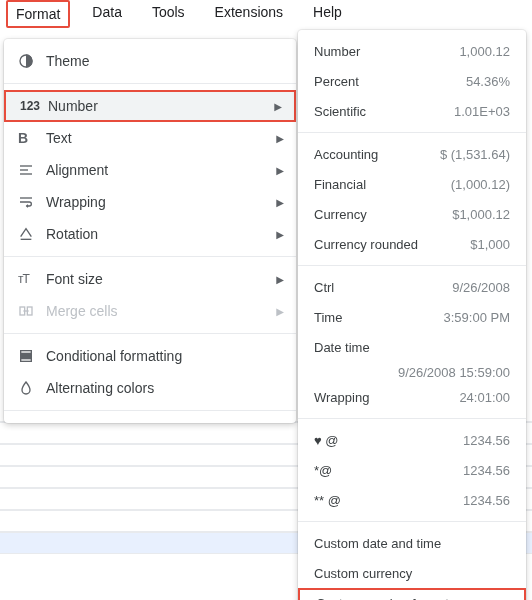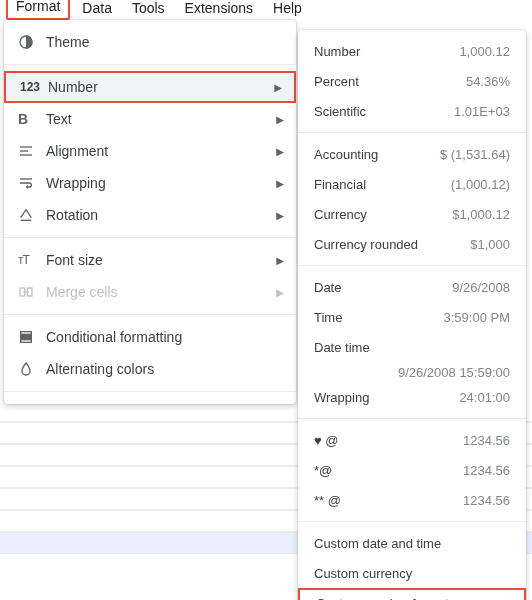--- a/index.html
+++ b/index.html
@@ -1,20 +1,20 @@
 <!DOCTYPE html>
 <html><head>
 <meta charset="utf-8">
 <style>
   * { box-sizing: border-box; margin: 0; padding: 0; }
   body { font-family: Arial, "Google Sans", Roboto, sans-serif; font-size: 14px; color: #3c4043; background: #fff; width: 532px; height: 600px; overflow: hidden; position: relative; }
-  .menubar { display: flex; align-items: flex-end; height: 28px; padding: 8px 6px; gap: 4px; }
+  .menubar { display: flex; align-items: flex-start; height: 28px; padding: 0 6px; gap: 14px; }
   .menubar-item { padding: 4px 8px; cursor: pointer; font-size: 14px; color: #202124; }
   .menubar-item.active { border: 2px solid #e74c3c; border-radius: 2px; }
-  .format-menu { position: absolute; left: 4px; top: 20px; width: 292px; background: #fff; border-radius: 4px; box-shadow: 0 2px 6px rgba(0,0,0,0.2), 0 0 0 1px rgba(60,64,67,.08); padding: 6px 0; z-index: 10; }
+  .format-menu { position: absolute; left: 4px; top: 39px; width: 292px; background: #fff; border-radius: 4px; box-shadow: 0 2px 6px rgba(0,0,0,0.2), 0 0 0 1px rgba(60,64,67,.08); padding: 6px 0; z-index: 10; }
   .menu-item { display: flex; align-items: center; height: 32px; padding: 0 12px 0 14px; cursor: pointer; position: relative; }
   .menu-item .icon { width: 22px; display: flex; align-items: center; justify-content: flex-start; color: #5f6368; }
   .menu-item .label { flex: 1; font-size: 14px; color: #3c4043; padding-left: 6px; }
   .menu-item .shortcut { font-size: 13px; color: #5f6368; }
   .menu-item .arrow { color: #5f6368; font-size: 10px; margin-left: 8px; }
   .menu-item.highlighted { background: #f1f3f4; }
   .menu-item.highlighted.boxed { border: 2px solid #e74c3c; }
   .menu-item.disabled .label, .menu-item.disabled .icon, .menu-item.disabled .arrow { color: #bdc1c6; }
   .divider { height: 1px; background: #e8eaed; margin: 6px 0; }
   .number-submenu { position: absolute; left: 298px; top: 30px; width: 228px; background: #fff; border-radius: 4px; box-shadow: 0 2px 6px rgba(0,0,0,0.2), 0 0 0 1px rgba(60,64,67,.08); padding: 6px 0; z-index: 20; }
@@ -169,21 +169,21 @@
   <div class="sub-row">
     <span class="name">Currency</span>
     <span class="sample">$1,000.12</span>
   </div>
   <div class="sub-row">
     <span class="name">Currency rounded</span>
     <span class="sample">$1,000</span>
   </div>
   <div class="sub-divider"></div>
   <div class="sub-row">
-    <span class="name">Date</span>
+    <span class="name">Ctrl</span>
     <span class="sample">9/26/2008</span>
   </div>
   <div class="sub-row">
     <span class="name">Time</span>
     <span class="sample">3:59:00 PM</span>
   </div>
   <div class="sub-row single">
     <span class="name">Date time</span>
   </div>
   <div class="sub-row rightfull" style="height:20px;padding-left:33px;">

